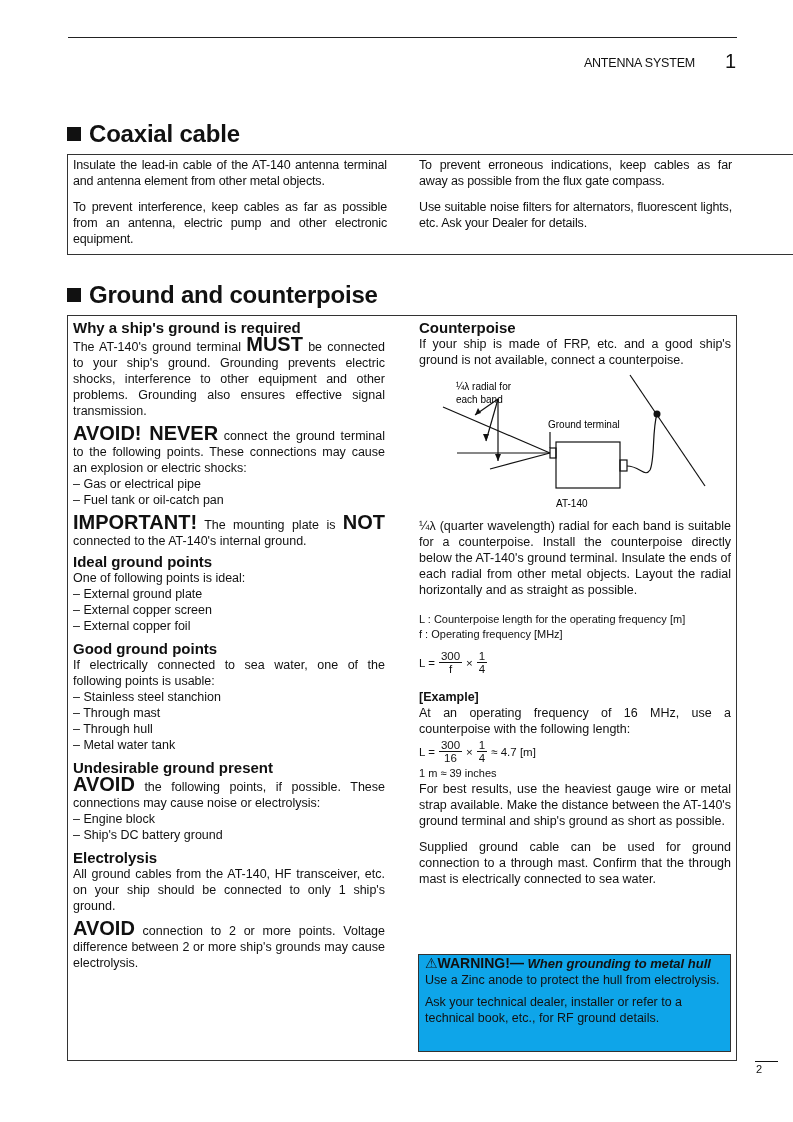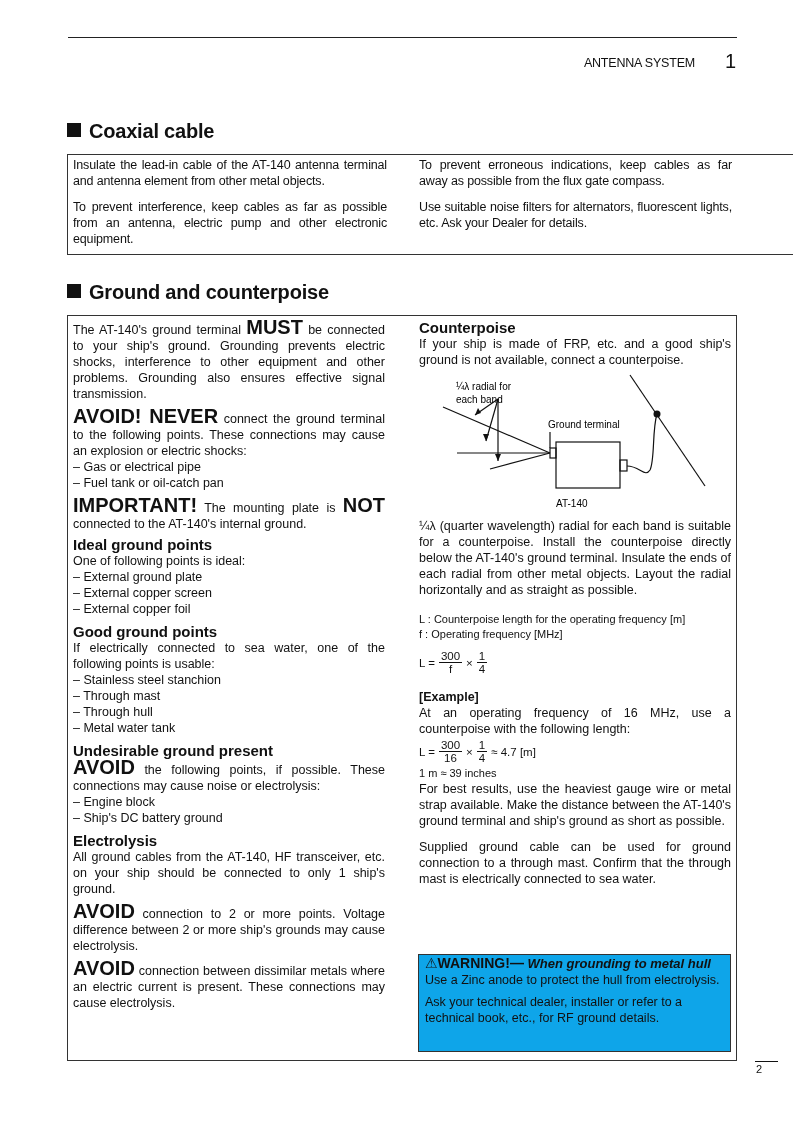--- a/index.html
+++ b/index.html
@@ -2,21 +2,21 @@
 <html><head>
 <meta charset="utf-8">
 <style>
   html, body { margin: 0; padding: 0; background: #ffffff; }
   body { width: 793px; height: 1122px; position: relative; overflow: hidden;
          font-family: "Liberation Sans", sans-serif; color: #111; }
   .abs { position: absolute; }
   .top-rule { left: 68px; top: 37px; width: 669px; height: 0; border-top: 1.5px solid #222; }
   .running-head { right: 98px; top: 56px; font-size: 12.5px; letter-spacing: -0.2px; }
   .chapter-num { right: 57px; top: 50px; font-size: 20px; }
-  .section-title { left: 67px; font-size: 20px; font-weight: bold; letter-spacing: -0.2px; }
+  .section-title { left: 67px; font-size: 24px; font-weight: bold; letter-spacing: -0.2px; }
   .section-title .sq { display: inline-block; width: 14px; height: 14px; background: #111; margin-right: 8px; vertical-align: 1px; }
   .box { border: 1.2px solid #333; box-sizing: border-box; }
   .coax-box { left: 67px; top: 154px; width: 780px; height: 101px; }
   .coax-col { position: absolute; font-size: 12.5px; line-height: 16px; letter-spacing: -0.15px; }
   .coax-col p { margin: 0 0 10px 0; }
   .ground-box { left: 67px; top: 315px; width: 670px; height: 746px; }
   .col { position: absolute; font-size: 12.5px; line-height: 16px; }
   .col p { margin: 0; }
   .col .gap { margin-top: 6px; }
   .h3 { font-size: 15px; font-weight: bold; line-height: 17px; margin: 0; }
@@ -53,20 +53,21 @@
     <p>Use suitable noise filters for alternators, fluorescent lights, etc. Ask your Dealer for details.</p>
   </div>
 </div>
 
 <div class="abs section-title" style="top:281px;">
   <span class="sq"></span><span>Ground and counterpoise</span>
 </div>
 <div class="abs box ground-box"></div>
 
 <div class="col" style="left:73px; top:319px; width:312px; text-align:justify;">
+  <p class="h3">Why a ship's ground is required</p>
   <p><span>The AT-140's ground terminal </span><span class="b">MUST</span><span> be connected to your ship's ground. Grounding prevents electric shocks, interference to other equipment and other problems. Grounding also ensures effective signal transmission.</span></p>
 
   <p class="gap"><span class="b">AVOID! NEVER</span><span> connect the ground terminal to the following points. These connections may cause an explosion or electric shocks:</span></p>
   <p class="li">– Gas or electrical pipe</p>
   <p class="li">– Fuel tank or oil-catch pan</p>
 
   <p class="gap"><span class="b">IMPORTANT!</span><span> The mounting plate is </span><span class="b">NOT</span><span> connected to the AT-140's internal ground.</span></p>
 
   <p class="h3 gap" style="margin-top:4px;">Ideal ground points</p>
   <p>One of following points is ideal:</p>
@@ -82,21 +83,20 @@
   <p class="li">– Metal water tank</p>
 
   <p class="h3" style="margin-top:6px;">Undesirable ground present</p>
   <p><span class="b">AVOID</span><span> the following points, if possible. These connections may cause noise or electrolysis:</span></p>
   <p class="li">– Engine block</p>
   <p class="li">– Ship's DC battery ground</p>
 
   <p class="h3" style="margin-top:6px;">Electrolysis</p>
   <p>All ground cables from the AT-140, HF transceiver, etc. on your ship should be connected to only 1 ship's ground.</p>
   <p class="gap"><span class="b">AVOID</span><span> connection to 2 or more points. Voltage difference between 2 or more ship's grounds may cause electrolysis.</span></p>
-  <p class="gap"><span class="b">AVOID</span><span> connection between dissimilar metals where an electric current is present. These connections may cause electrolysis.</span></p>
 </div>
 
 <div class="col" style="left:419px; top:319px; width:312px; text-align:justify;">
   <p class="h3">Counterpoise</p>
   <p>If your ship is made of FRP, etc. and a good ship's ground is not available, connect a counterpoise.</p>
 </div>
 
 <svg class="abs" style="left:0; top:0;" width="793" height="1122">
   <g stroke="#111" stroke-width="1.2" fill="none">
 

